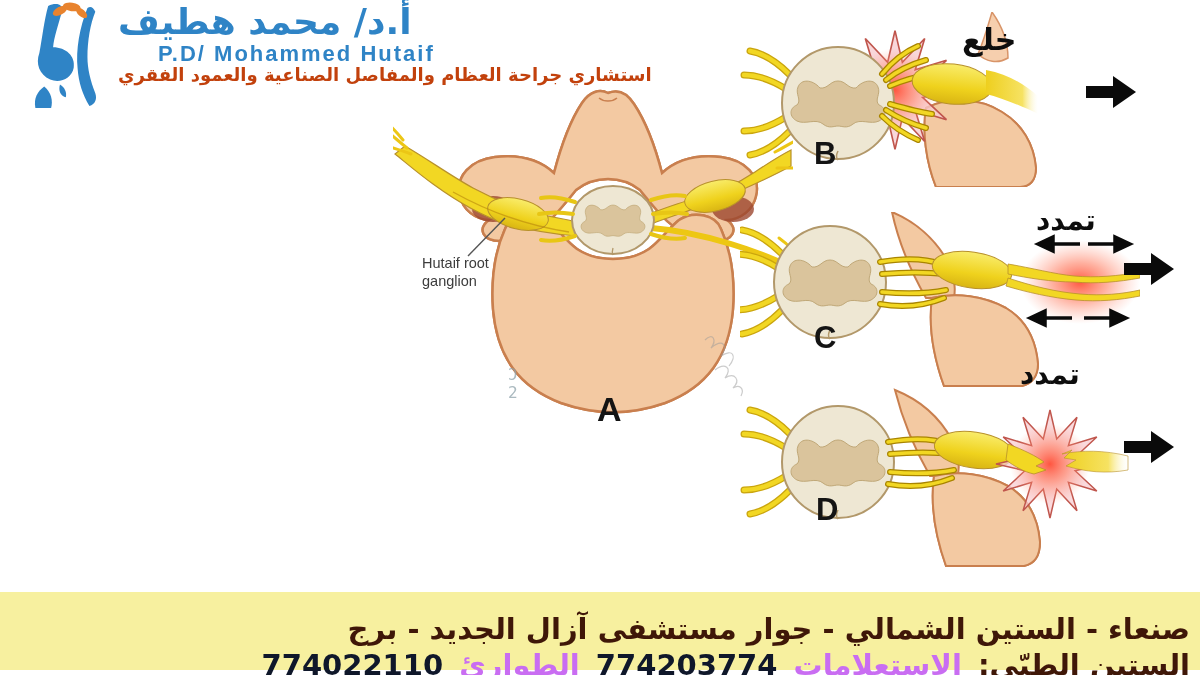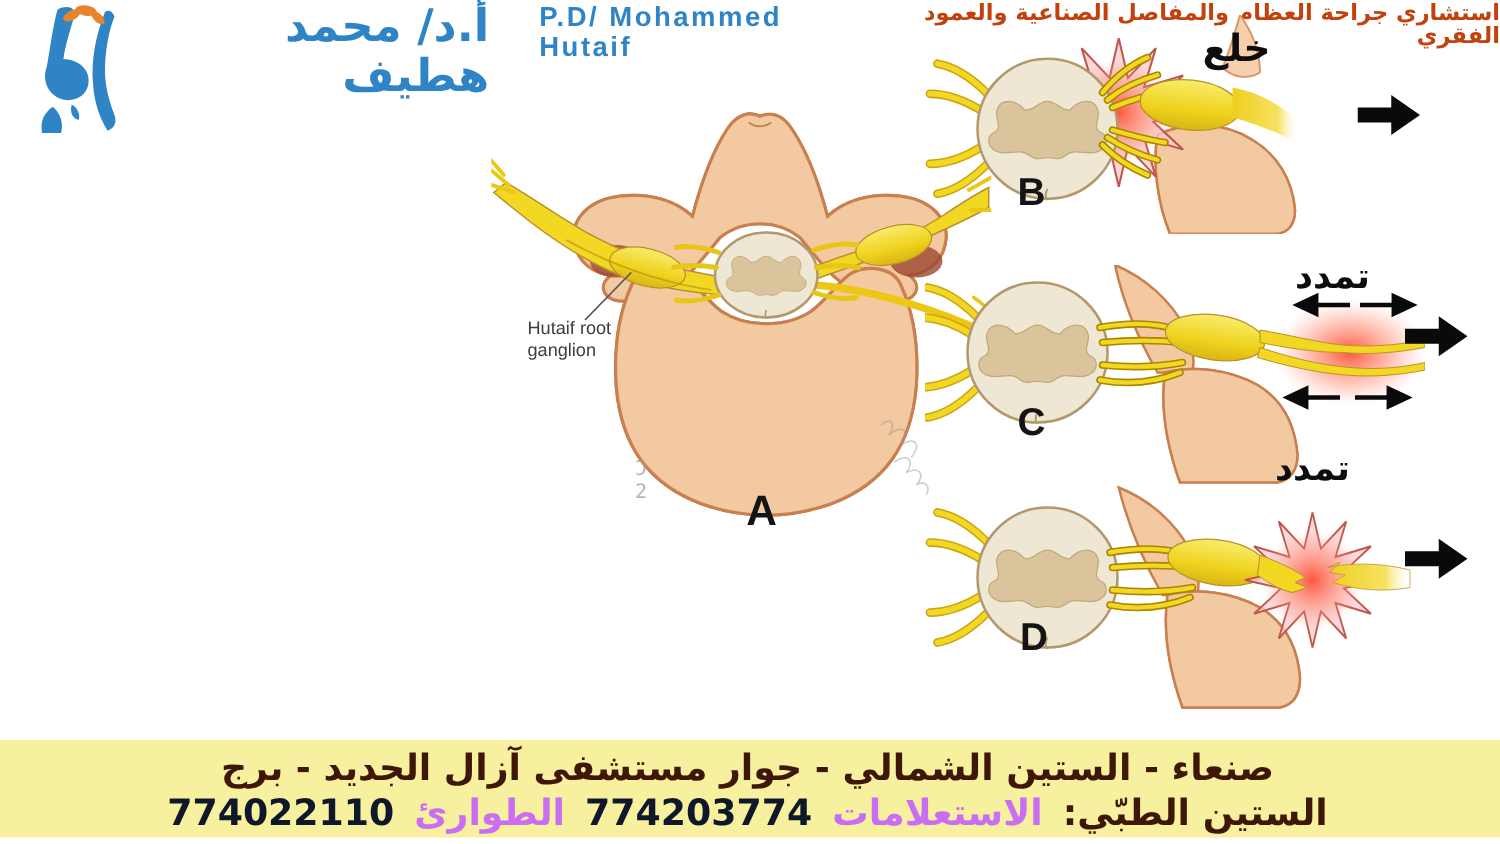--- a/index.html
+++ b/index.html
@@ -1,36 +1,36 @@
 <!DOCTYPE html>
 <html><head>
 <meta charset="utf-8">
 <style>
   html,body{margin:0;padding:0;background:#fff;}
   #stage{position:relative;width:1200px;height:675px;background:#ffffff;overflow:hidden;
          font-family:"Liberation Sans",sans-serif;}
   .abs{position:absolute;}
   
   #logo{left:8px;top:2px;display:flex;gap:10px;align-items:flex-start;}
-  #logo-text{display:flex;flex-direction:row;align-items:flex-start;}
+  #logo-text{display:flex;flex-direction:column;align-items:flex-start;}
   .logo-title-ar{direction:rtl;color:#2f84c6;font-weight:bold;font-size:36px;line-height:40px;
                  font-family:"DejaVu Sans",sans-serif;}
   .logo-title-en{color:#2f84c6;font-weight:bold;font-size:22px;line-height:24px;letter-spacing:2px;margin-left:40px;}
   .logo-sub-ar{direction:rtl;color:#c2410c;font-weight:bold;font-size:18px;line-height:18px;
                font-family:"DejaVu Sans",sans-serif;}
   .logo-sub-en{color:#e8832e;font-weight:bold;font-size:17.5px;line-height:20px;letter-spacing:.5px;}
   
   .panel-letter{color:#141414;font-weight:bold;font-size:31px;}
   .injury-label{color:#0d0d0d;font-weight:bold;font-size:28px;font-family:"DejaVu Sans",sans-serif;direction:rtl;}
   #dorsal-label{left:422px;top:254px;width:94px;color:#3c3c3c;font-size:14.5px;line-height:18px;}
   #watermark{left:508px;top:366px;color:#8fa3ab;font-size:16px;line-height:18px;opacity:.75;
              font-family:"DejaVu Sans Mono",monospace;}
   
   #footer{left:0;top:592px;width:1200px;height:78px;background:#f7f09f;direction:rtl;
-          padding:4px 10px 0 0;box-sizing:border-box;text-align:center;}
+          padding:19px 10px 0 0;box-sizing:border-box;text-align:right;}
   .footer-line{white-space:nowrap;font-family:"DejaVu Sans",sans-serif;font-weight:bold;
                font-size:29px;line-height:36px;color:#3f1708;}
   .footer-line span{margin-left:6px;}
   .mag{color:#c96df2;}
   .num{color:#0f172a;}
 </style>
 </head>
 <body>
 
 <div id="stage">

